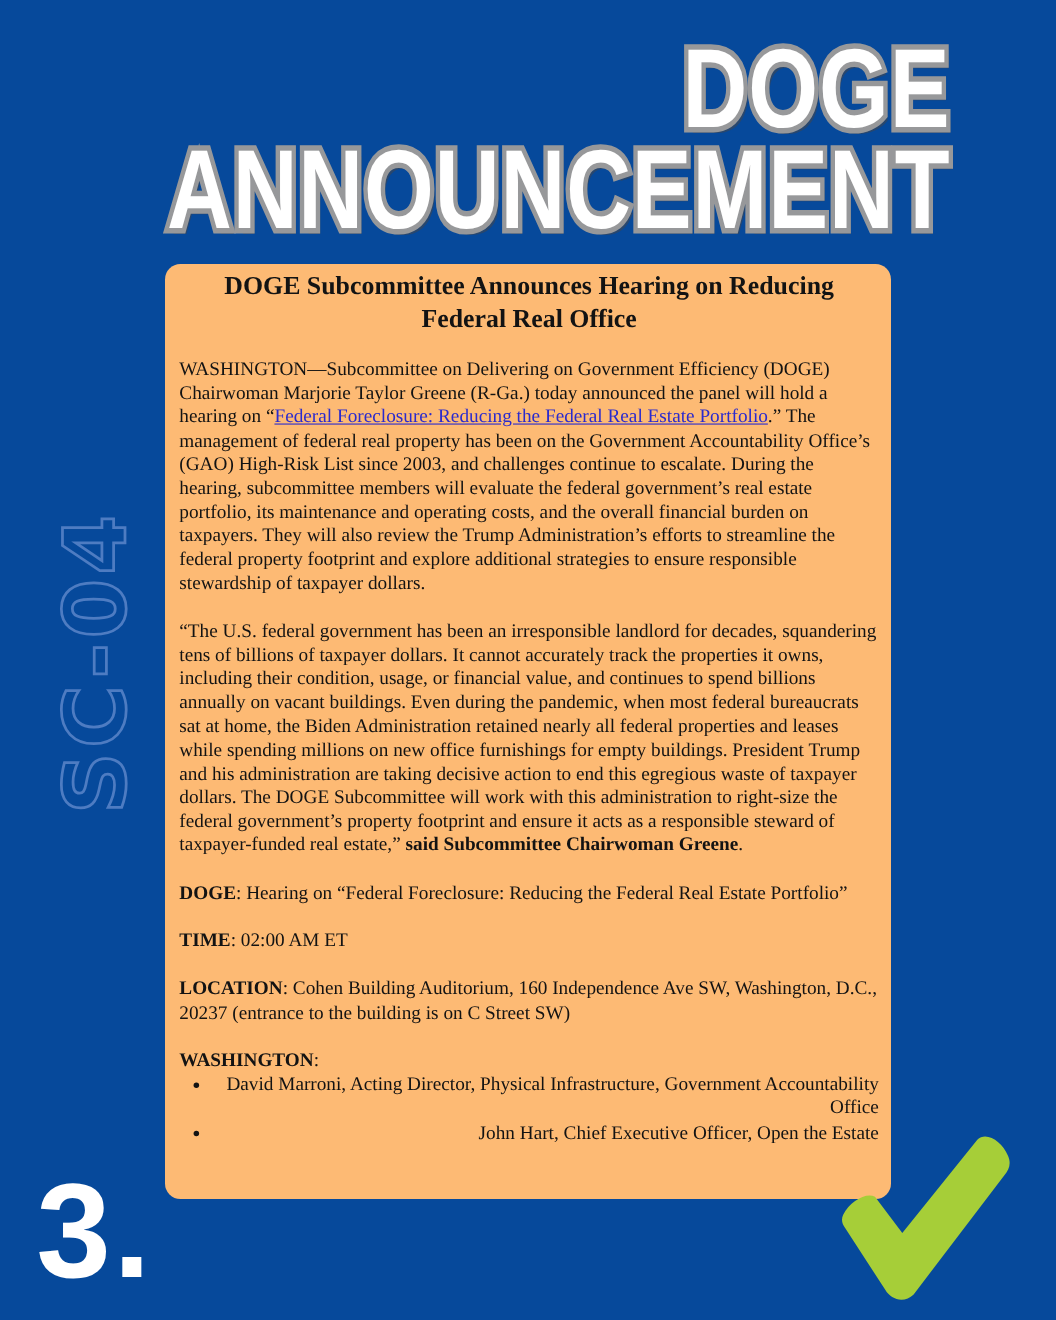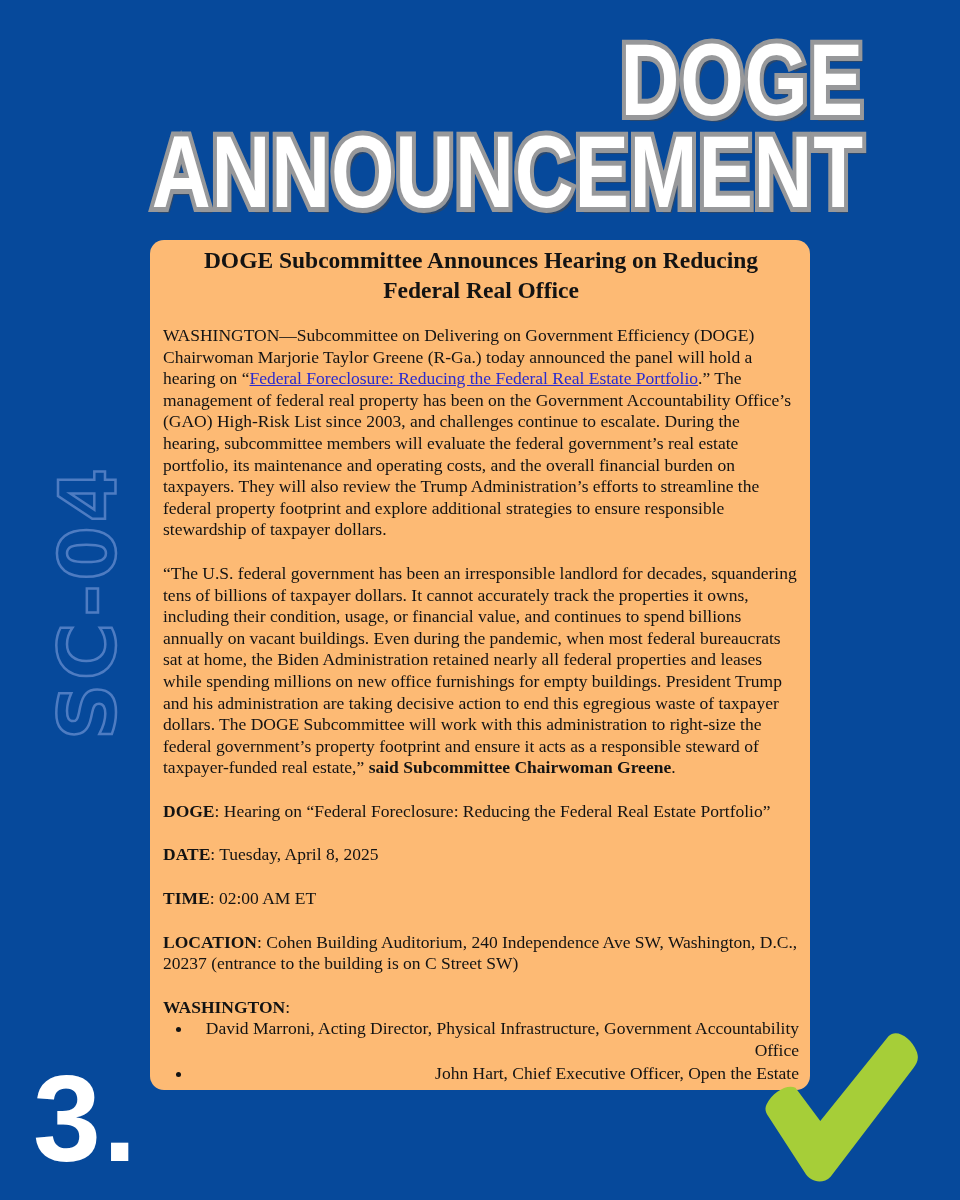--- a/index.html
+++ b/index.html
@@ -168,25 +168,24 @@
       <span>DOGE Subcommittee Announces Hearing on Reducing</span>
       <span>Federal Real Office</span>
     </h1>
 
     <p><span>WASHINGTON—Subcommittee on Delivering on Government Efficiency (DOGE) Chairwoman Marjorie Taylor Greene (R-Ga.) today announced the panel will hold a hearing on “</span><a class="doc-link">Federal Foreclosure: Reducing the Federal Real Estate Portfolio</a><span>.”  The management of federal real property has been on the Government Accountability Office’s (GAO) High-Risk List since 2003, and challenges continue to escalate. During the hearing, subcommittee members will evaluate the federal government’s real estate portfolio, its maintenance and operating costs, and the overall financial burden on taxpayers. They will also review the Trump Administration’s efforts to streamline the federal property footprint and explore additional strategies to ensure responsible stewardship of taxpayer dollars.</span></p>
 
     <p><span>“The U.S. federal government has been an irresponsible landlord for decades, squandering tens of billions of taxpayer dollars. It cannot accurately track the properties it owns, including their condition, usage, or financial value, and continues to spend billions annually on vacant buildings. Even during the pandemic, when most federal bureaucrats sat at home, the Biden Administration retained nearly all federal properties and leases while spending millions on new office furnishings for empty buildings. President Trump and his administration are taking decisive action to end this egregious waste of taxpayer dollars. The DOGE Subcommittee will work with this administration to right-size the federal government’s property footprint and ensure it acts as a responsible steward of taxpayer-funded real estate,” </span><strong>said Subcommittee Chairwoman Greene</strong><span>.</span></p>
 
     <p class="info-row"><strong>DOGE</strong><span>: Hearing on “Federal Foreclosure: Reducing the Federal Real Estate Portfolio”</span></p>
 
-    <p class="info-row"><strong>DATE</strong><span>: Tuesday, April 8, 2025</span></p>
 
     <p class="info-row"><strong>TIME</strong><span>: 02:00 AM ET</span></p>
 
-    <p class="info-row"><strong>LOCATION</strong><span>: Cohen Building Auditorium, 240 Independence Ave SW, Washington, D.C., 20237 (entrance to the building is on C Street SW)</span></p>
+    <p class="info-row"><strong>LOCATION</strong><span>: Cohen Building Auditorium, 160 Independence Ave SW, Washington, D.C., 20237 (entrance to the building is on C Street SW)</span></p>
 
     <p class="witnesses-head"><strong>WASHINGTON</strong><span>:</span></p>
 
     <ul class="witness-list">
       <li>David Marroni, Acting Director, Physical Infrastructure, Government Accountability Office</li>
       <li>John Hart, Chief Executive Officer, Open the Estate</li>
     </ul>
 
   </div>
 

